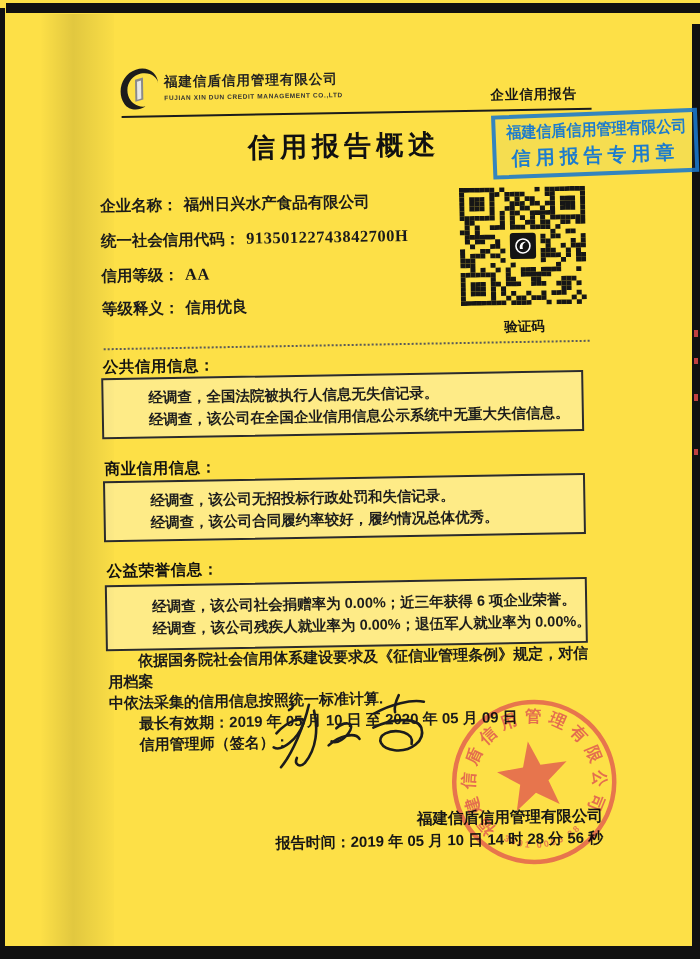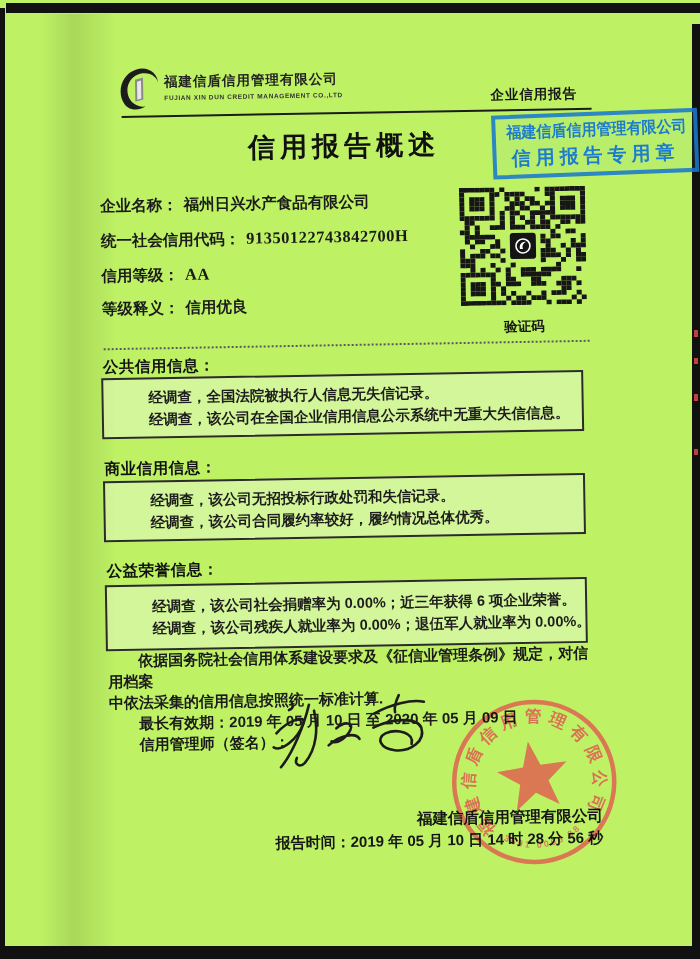--- a/index.html
+++ b/index.html
@@ -1,17 +1,17 @@
 <!DOCTYPE html>
 <html><head>
 <meta charset="utf-8">
 <style>
   html,body{margin:0;padding:0;}
   body{width:700px;height:959px;background:#ffffff;font-family:"Liberation Sans",sans-serif;}
-  .page{position:relative;width:700px;height:959px;background:#bef264;overflow:hidden;}
+  .page{position:relative;width:700px;height:959px;background:#fde047;overflow:hidden;}
   .abs{position:absolute;}
   
   .edge{position:absolute;background:#111;}
   .curl{position:absolute;left:40px;top:14px;bottom:13px;width:74px;
         background:linear-gradient(90deg,rgba(0,0,0,0) 0%,rgba(0,0,0,0.11) 45%,rgba(0,0,0,0.01) 100%);}
   .content{position:absolute;inset:0;transform:rotate(-1deg);transform-origin:350px 480px;color:#1f1f1f;}
   
   .co-cn{font-size:13.5px;font-weight:700;letter-spacing:1px;color:#222;}
   .co-en{font-size:6.5px;font-weight:700;letter-spacing:0.6px;color:#333;margin-top:3px;}
   .report-type{font-size:13.5px;font-weight:700;letter-spacing:1px;color:#161616;}

